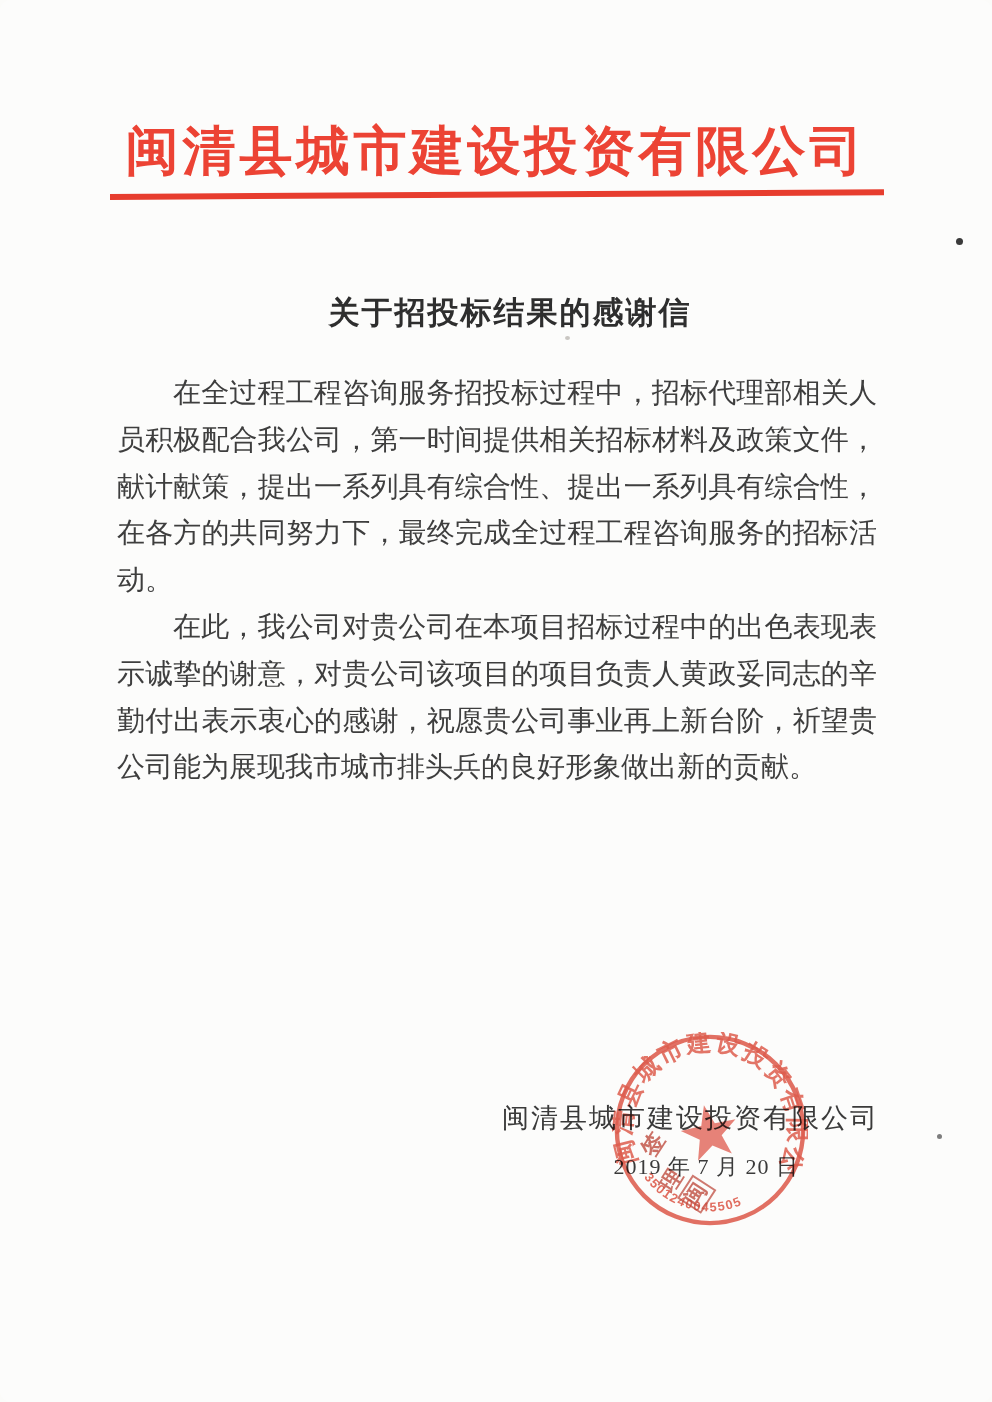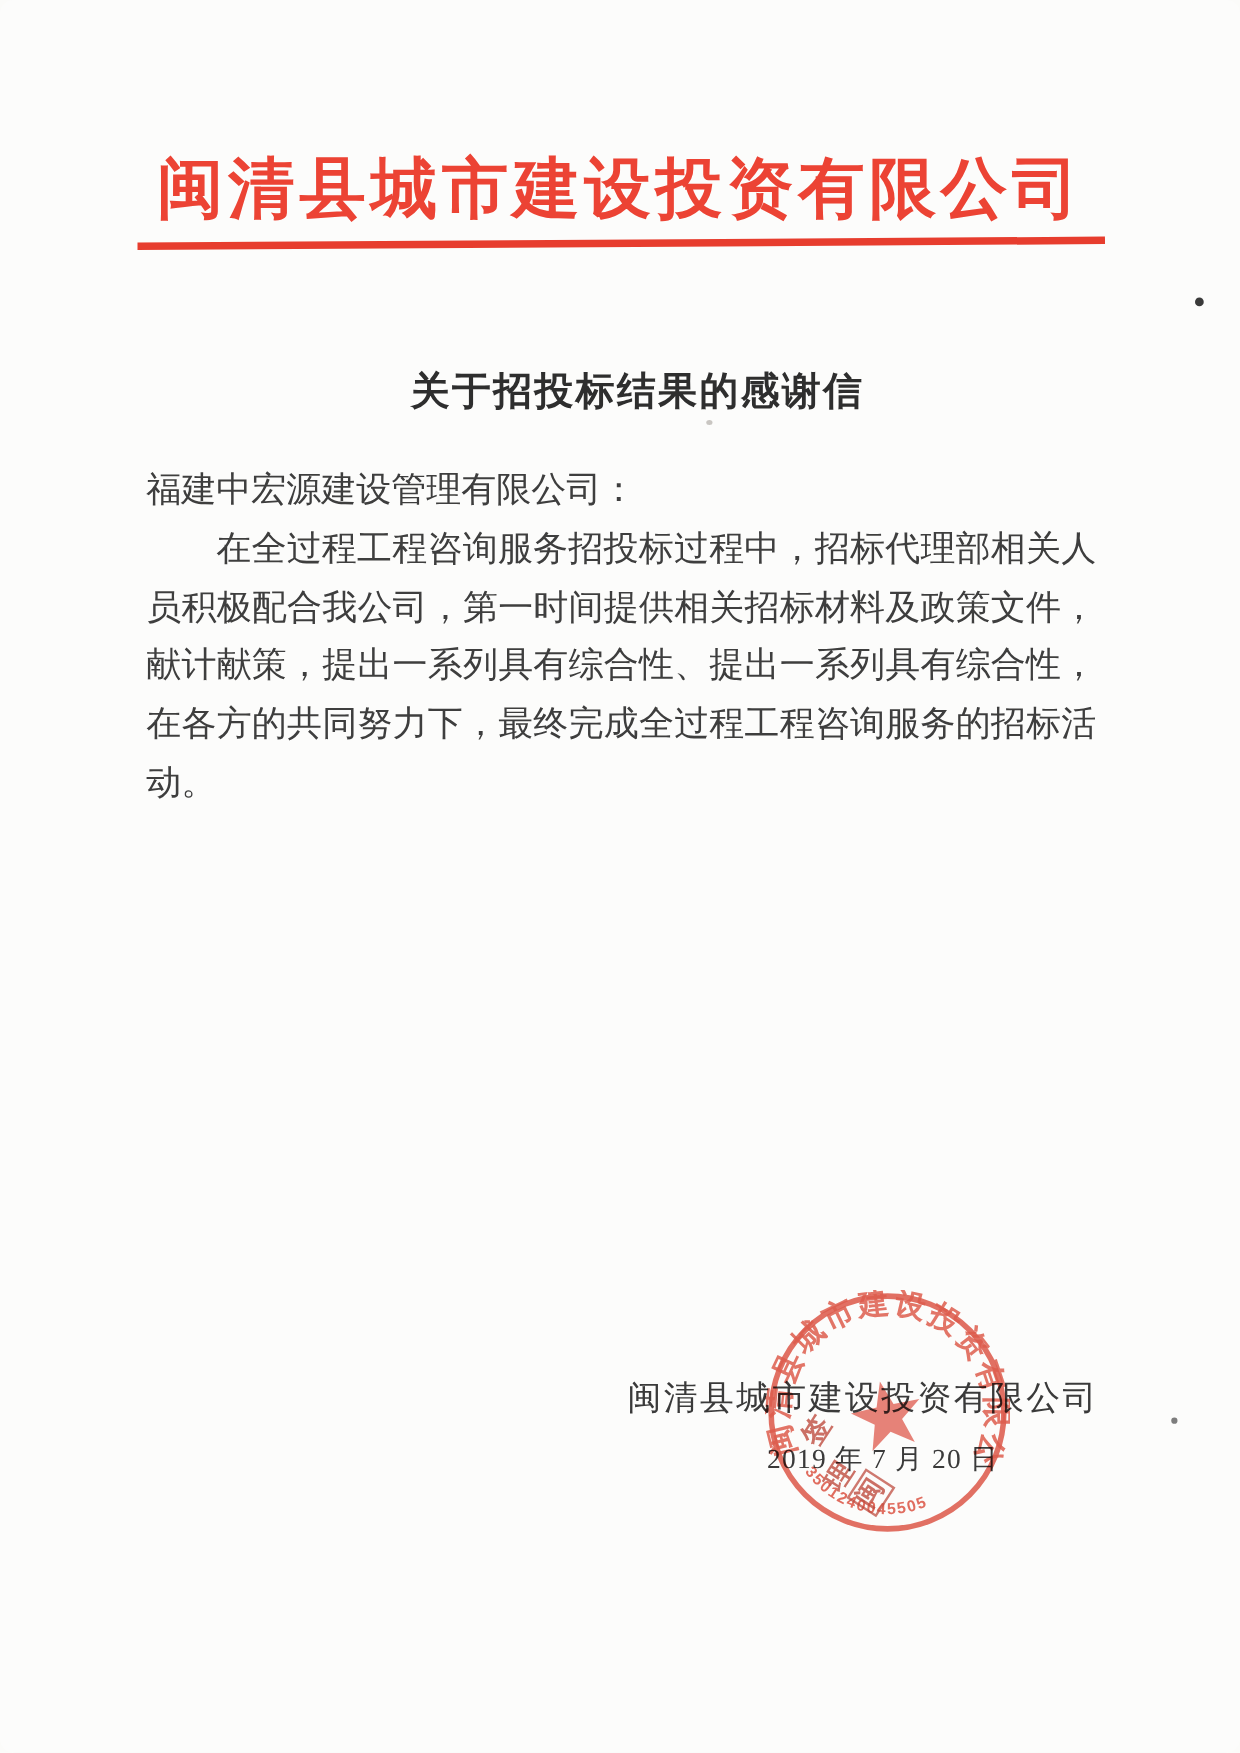--- a/index.html
+++ b/index.html
@@ -98,22 +98,22 @@
 
 <div class="page">
 
   <div class="letterhead-company">闽清县城市建设投资有限公司</div>
 
   <div class="red-rule"></div>
 
   <div class="doc-title">关于招投标结果的感谢信</div>
 
   <div class="letter-body">
-    <p class="salutation">福建中宏源建设管理有限公司：</p>
     <p>在全过程工程咨询服务招投标过程中，招标代理部相关人员积极配合我公司，第一时间提供相关招标材料及政策文件，献计献策，提出一系列具有综合性、提出一系列具有综合性，在各方的共同努力下，最终完成全过程工程咨询服务的招标活动。</p>
+    <p>在此，我公司对贵公司在本项目招标过程中的出色表现表示诚挚的谢意，对贵公司该项目的项目负责人黄政妥同志的辛勤付出表示衷心的感谢，祝愿贵公司事业再上新台阶，祈望贵公司能为展现我市城市排头兵的良好形象做出新的贡献。</p>
   </div>
 
   <div class="signature-company">闽清县城市建设投资有限公司</div>
 
   <div class="signature-date">2019 年 7 月 20 日</div>
 
   <svg class="seal" viewBox="0 0 200 200">
     <defs>
       <path id="sealArcTop" d="M 26.6 134.2 A 81 81 0 1 1 173.4 134.2" fill="none"></path>
       <path id="sealArcBottom" d="M 28.1 141.5 A 83 83 0 0 0 171.9 141.5" fill="none"></path>

